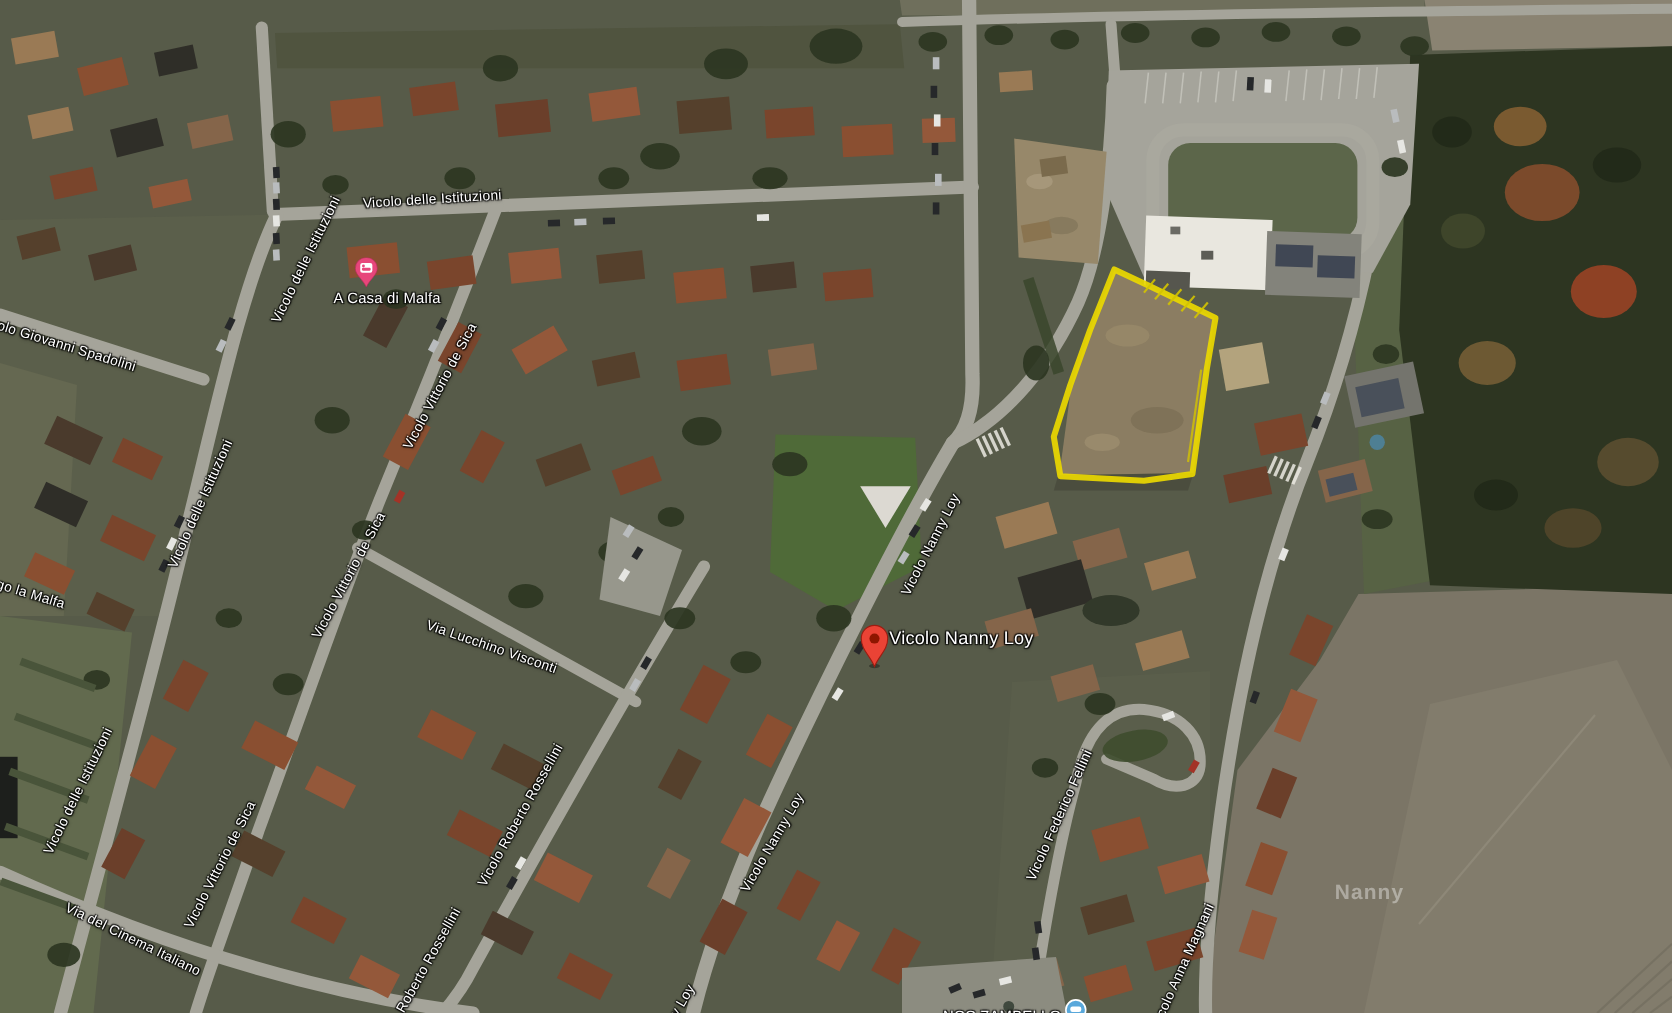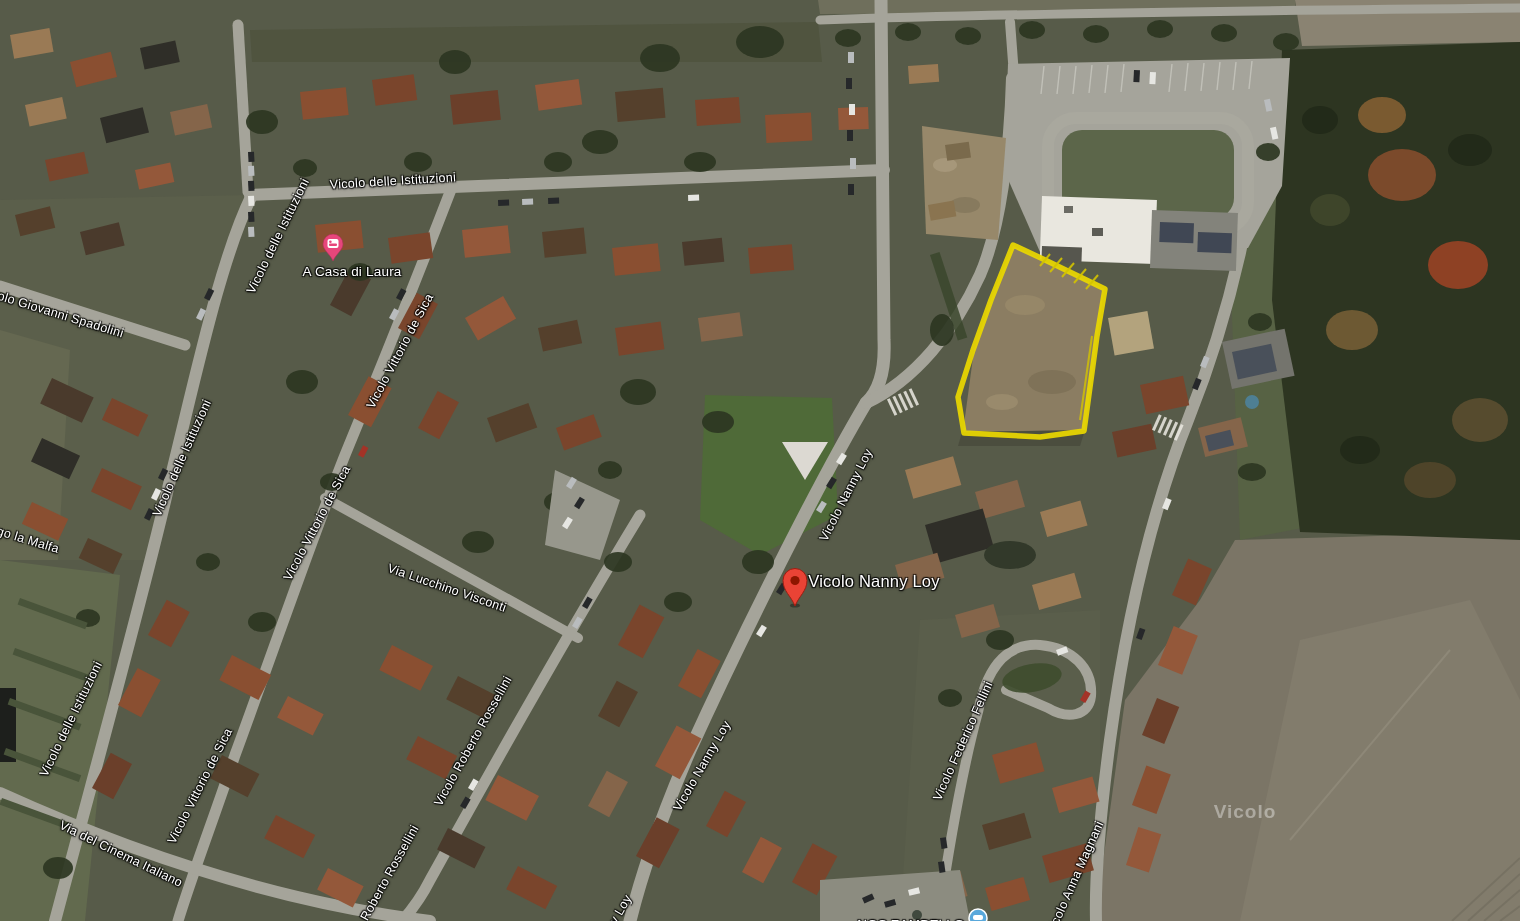--- a/index.html
+++ b/index.html
@@ -385,26 +385,26 @@
   <div class="street-label" style="left:963px;top:741px;--r:-66deg">Vicolo Federico Fellini</div>
   <div class="street-label" style="left:1075px;top:878px;--r:-66deg">Vicolo Anna Magnani</div>
   <div class="street-label" style="left:121px;top:854px;--r:26deg">Via del Cinema Italiano</div>
 
   <svg class="pin" style="left:333px;top:262px" width="22" height="28" viewBox="0 0 22 28">
     <path d="M11 27 C8 20 1 16 1 10 a10 10 0 1 1 20 0 c0 6 -7 10 -10 17 z" fill="#e7467b" stroke="#b03059" stroke-width=".6"></path>
     <rect x="5.5" y="5" width="11" height="9" rx="2" fill="#fff"></rect>
     <rect x="7" y="9.5" width="8" height="2.6" rx="1" fill="#e7467b"></rect>
     <circle cx="8.4" cy="7.8" r="1.3" fill="#e7467b"></circle>
   </svg>
-  <div class="poi-label" style="left:352px;top:271px">A Casa di Laura</div>
+  <div class="poi-label" style="left:352px;top:271px">A Casa di Malfa</div>
 
   <svg class="pin" style="left:795px;top:608px" width="27" height="41" viewBox="0 0 27 41">
     <ellipse cx="13.5" cy="38.5" rx="5" ry="2" fill="rgba(0,0,0,.35)"></ellipse>
     <path d="M13.5 39 C9.5 29 1.5 24 1.5 13.5 a12 12 0 1 1 24 0 C25.5 24 17.5 29 13.5 39 z" fill="#ea4335" stroke="#9c1d12" stroke-width="1"></path>
     <circle cx="13.5" cy="13.5" r="4.6" fill="#8e1600"></circle>
   </svg>
   <div class="search-label" style="left:874px;top:581px">Vicolo Nanny Loy</div>
 
   <div class="poi-label" style="left:911px;top:924px">NCC ZAMBELLO</div>
 
-  <div class="watermark" style="left:1245px;top:812px">Vicolo</div>
+  <div class="watermark" style="left:1245px;top:812px">Nanny</div>
 
 </div>
 
 </body></html>

